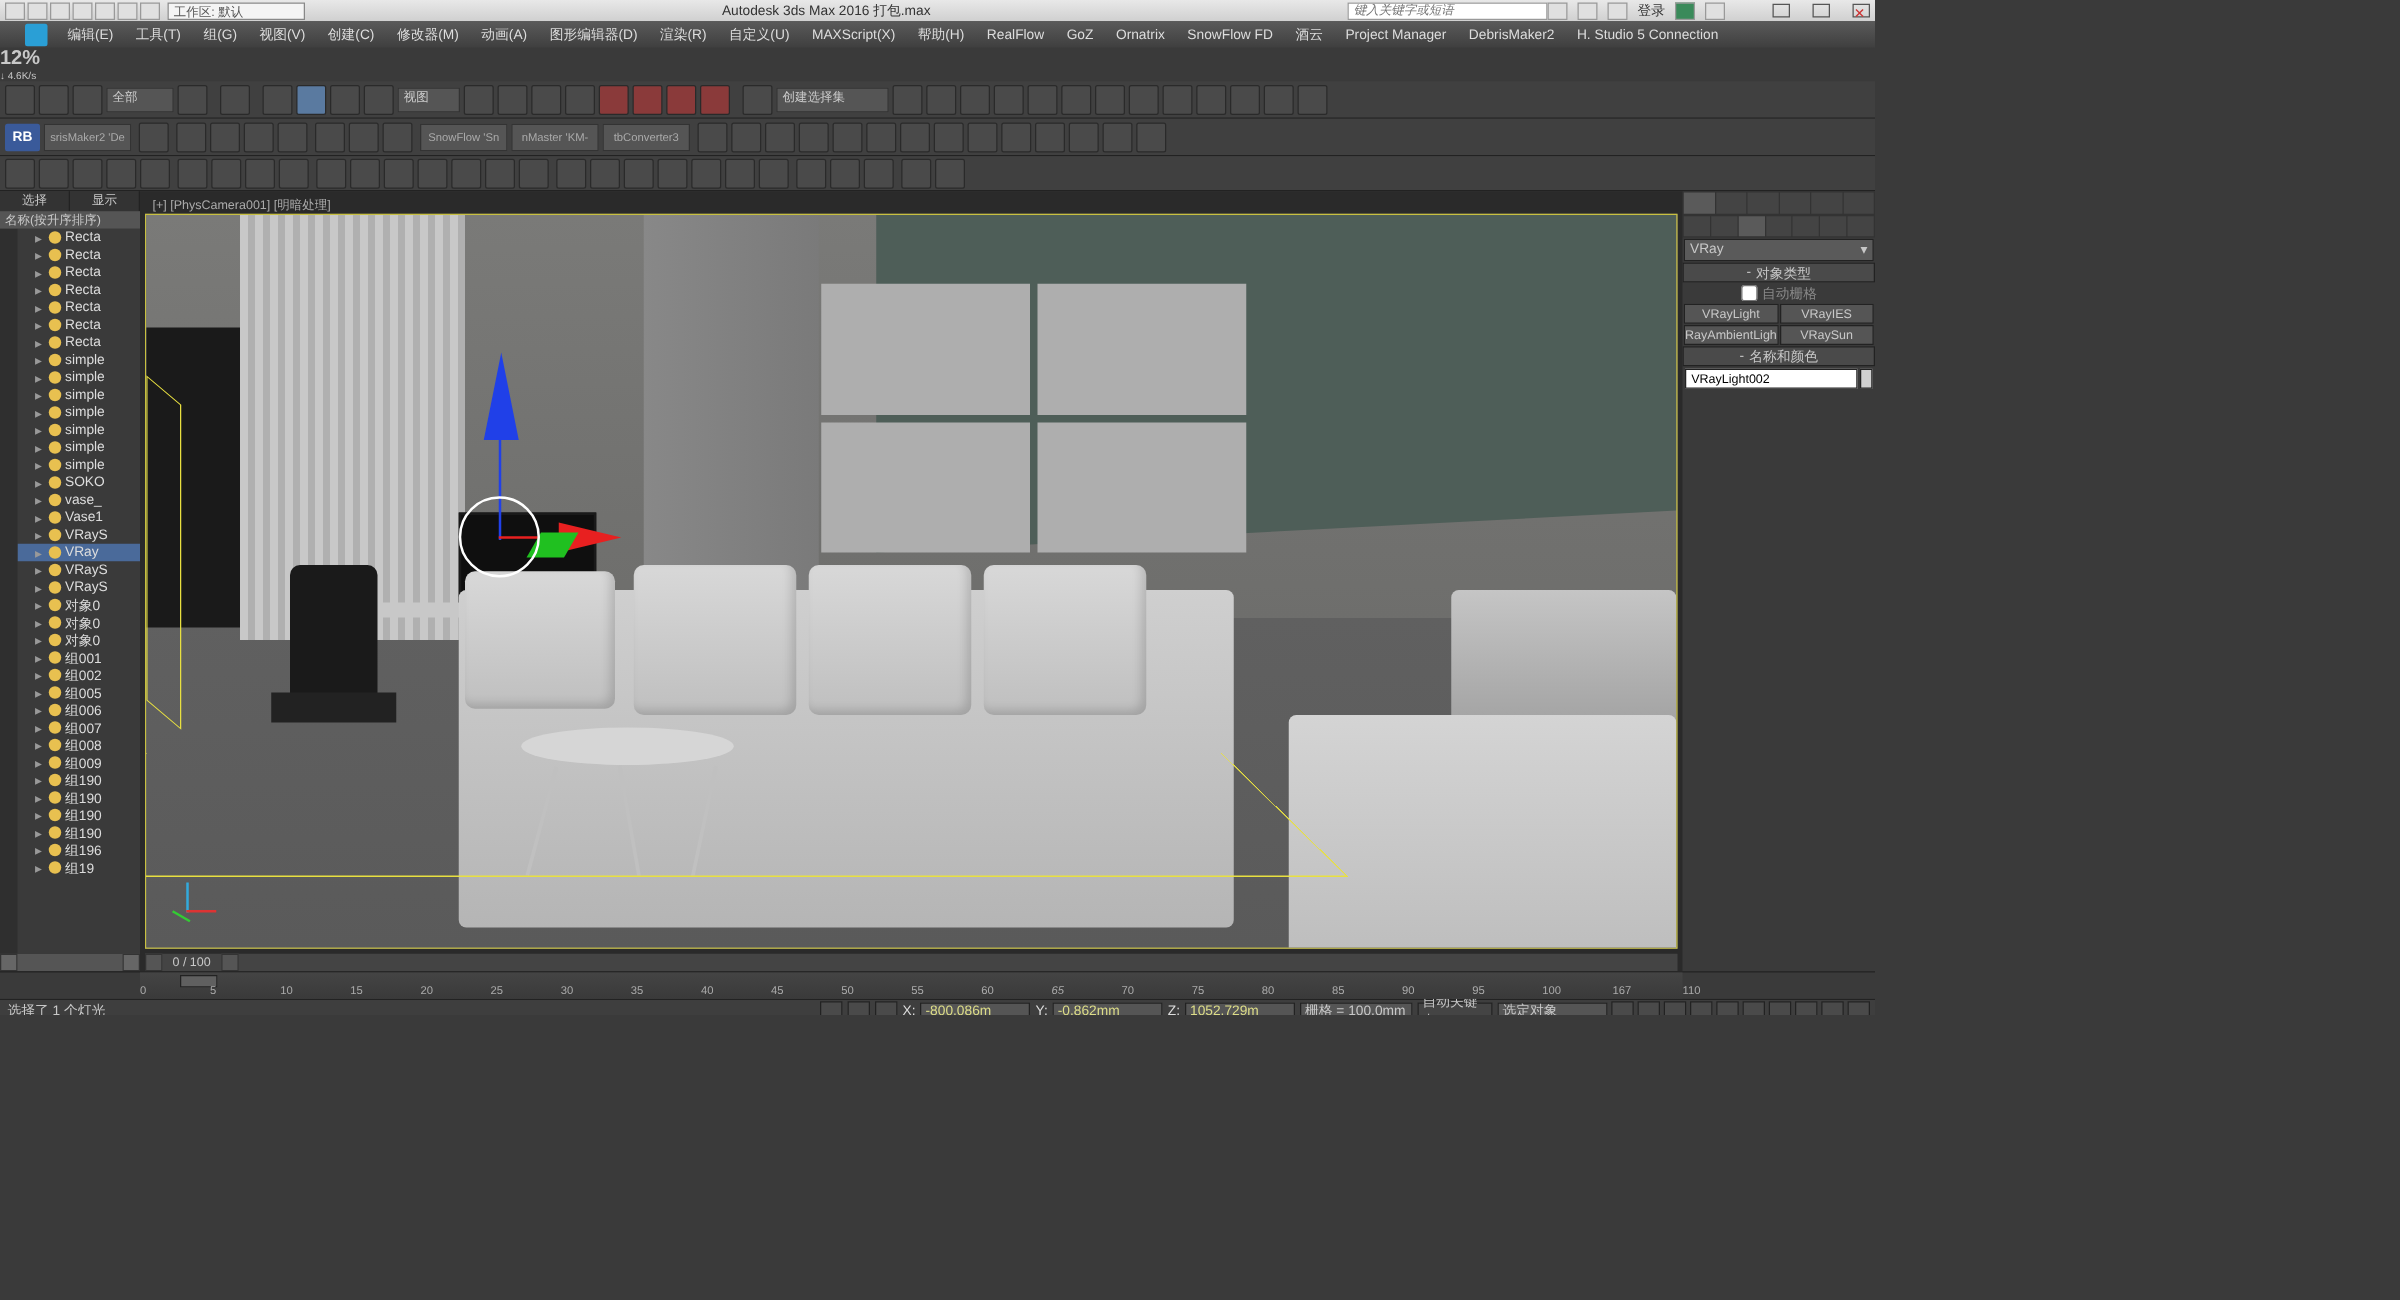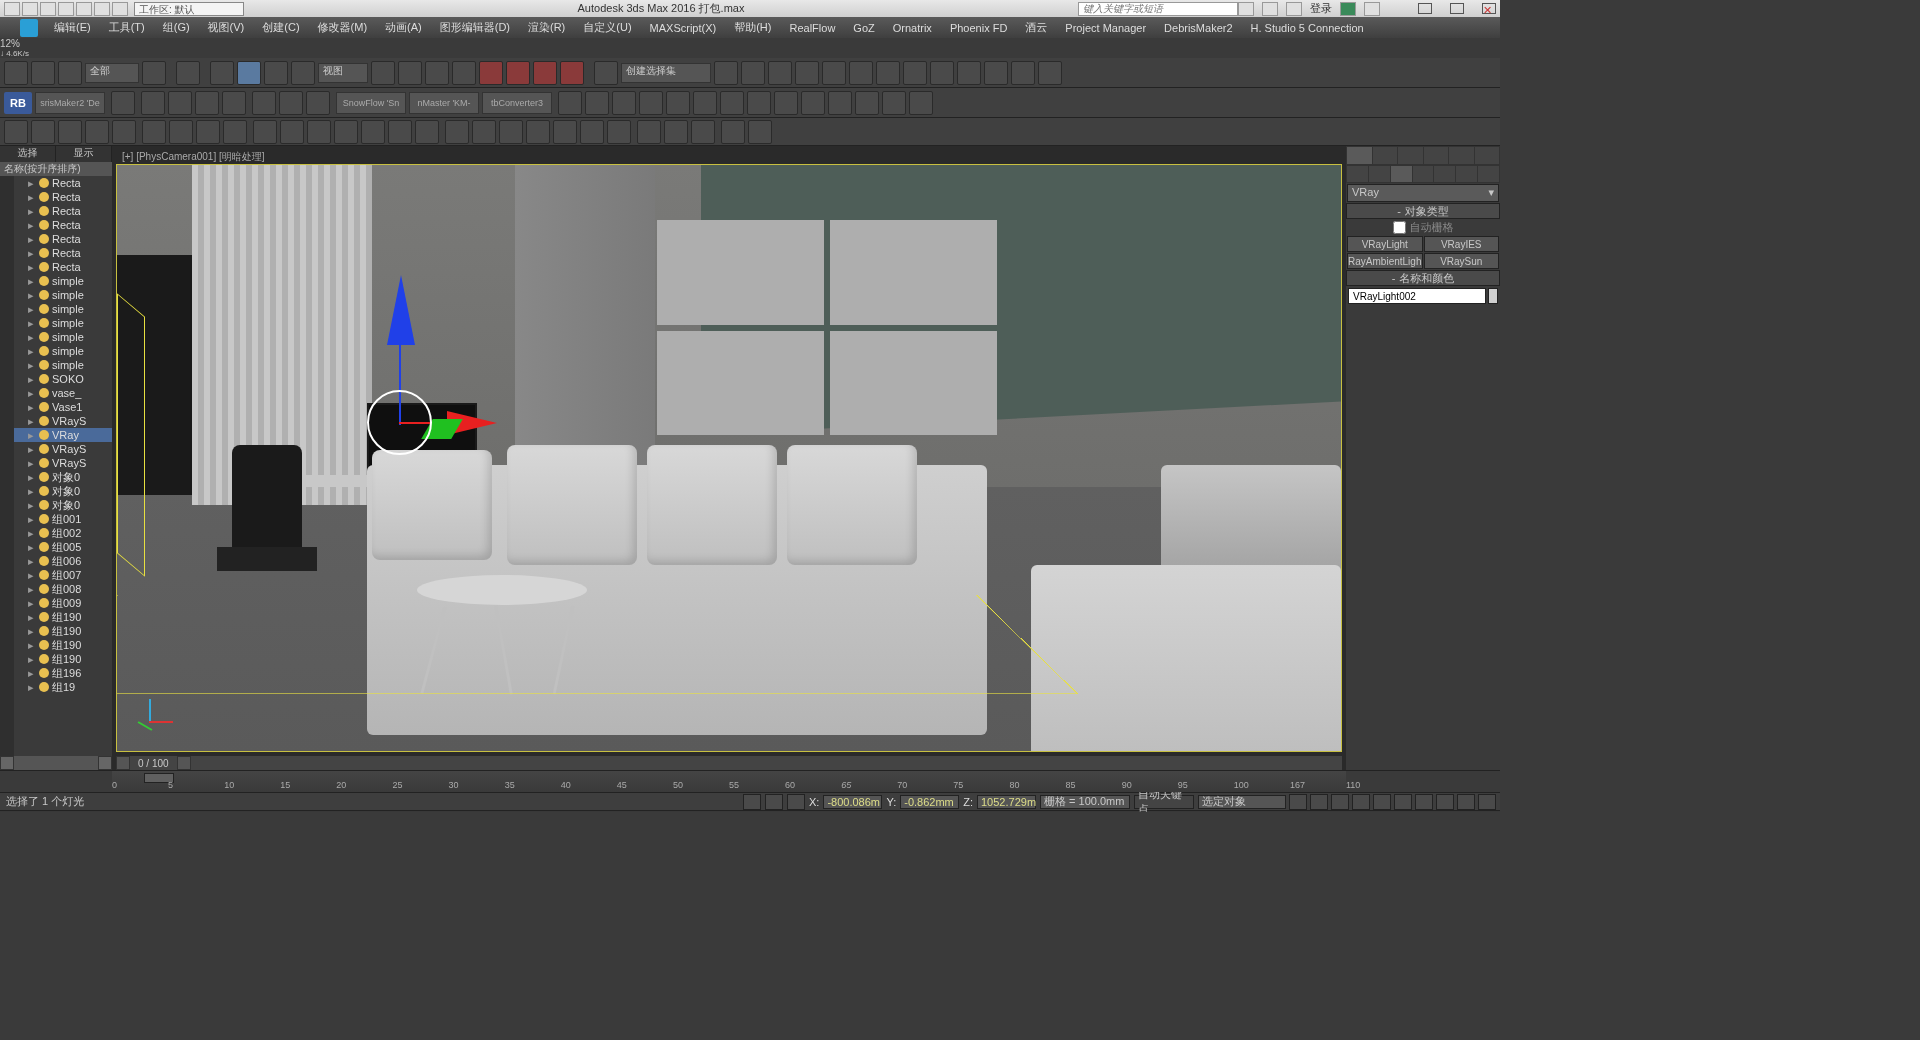--- a/index.html
+++ b/index.html
@@ -114,21 +114,21 @@
 
 .timeline { height: 22px; background: #3a3a3a; border-top: 1px solid #222; position: relative; display: flex; align-items: flex-end; }
 .timeline .ruler { flex: 1; height: 100%; position: relative; background: linear-gradient(#444,#3a3a3a); margin-left: 112px; margin-right: 154px; }
 .timeline .slider { position: absolute; left: 32px; top: 2px; width: 30px; height: 10px; background: #606060; border: 1px solid #222; }
 .timeline .tick { position: absolute; bottom: 2px; font-size: 9px; color: #aaa; }
 
 
 .status-row { height: 18px; background: #3e3e3e; border-top: 1px solid #222; display: flex; align-items: center; font-size: 10px; gap: 4px; padding: 0 4px; }
 .status-row .field { background: #555; border: 1px solid #222; height: 14px; padding: 0 3px; display: flex; align-items: center; }
 .status-row .xyz-label { color: #ddd; }
-.status-row .xyz-val { width: 59px; color: #dd8; }
+.status-row .xyz-val { width: 88px; color: #dd8; }
 .status-row .sb-btn { width: 18px; height: 16px; background: #4a4a4a; border: 1px solid #222; }
 .status-row .right-group { margin-left: auto; display: flex; gap: 3px; align-items: center; }
 .status-row .combo { width: 88px; }
 
 
 .status-row2 { height: 17px; background: #383838; border-top: 1px solid #222; display: flex; align-items: center; font-size: 10px; gap: 6px; padding: 0 4px; }
 .status-row2 .sb-btn { width: 18px; height: 14px; background: #4a4a4a; border: 1px solid #222; }
 </style>
 </head>
 <body>
@@ -171,28 +171,28 @@
   <span class="menu-item">修改器(M)</span>
   <span class="menu-item">动画(A)</span>
   <span class="menu-item">图形编辑器(D)</span>
   <span class="menu-item">渲染(R)</span>
   <span class="menu-item">自定义(U)</span>
   <span class="menu-item">MAXScript(X)</span>
   <span class="menu-item">帮助(H)</span>
   <span class="menu-item">RealFlow</span>
   <span class="menu-item">GoZ</span>
   <span class="menu-item">Ornatrix</span>
-  <span class="menu-item">Phoenix FD</span>
+  <span class="menu-item">SnowFlow FD</span>
   <span class="menu-item">酒云</span>
   <span class="menu-item">Project Manager</span>
   <span class="menu-item">DebrisMaker2</span>
   <span class="menu-item">H. Studio 5 Connection</span>
 </div>
 <div class="speed">
-  <div style="font-size:10px;font-weight:normal">12%</div>
+  <div style="font-size:16px;font-weight:bold">12%</div>
   <div style="font-size:8px">↓ 4.6K/s</div>
 </div>
 
 <div class="toolbar-row">
   <div class="tb-btn"></div>
   <div class="tb-btn"></div>
   <div class="tb-btn"></div>
   <div class="tb-drop" style="width:54px">全部</div>
   <div class="tb-btn"></div>
   <div class="sep"></div>

